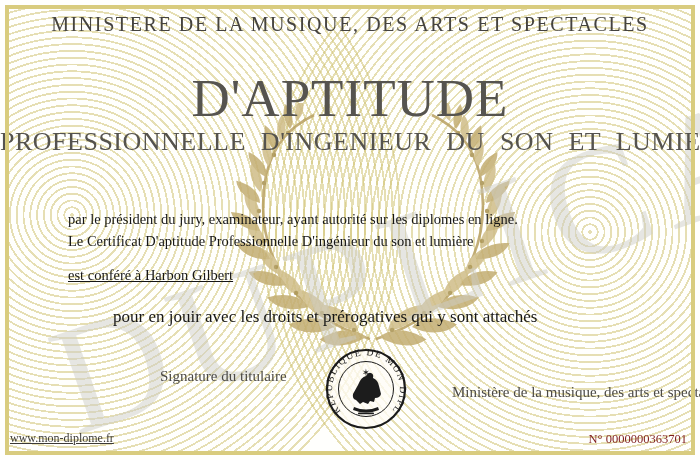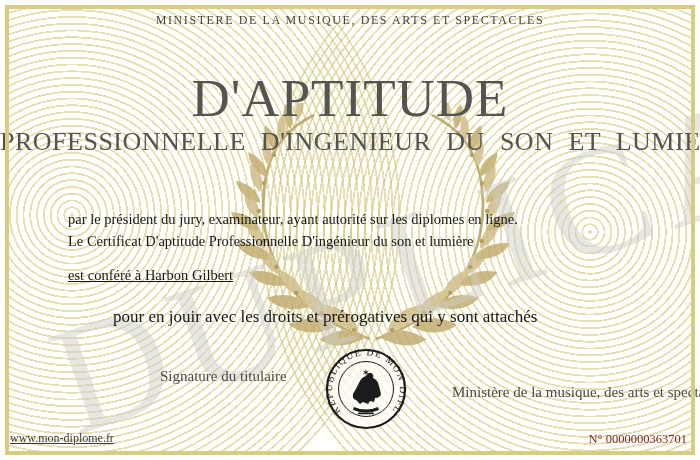--- a/index.html
+++ b/index.html
@@ -21,21 +21,21 @@
   .rosette.right{left:251px;top:-107px;}
   .wreath{position:absolute;left:218px;top:103px;z-index:2;}
   .watermark{
     position:absolute;left:85px;top:305px;height:155px;line-height:155px;z-index:3;
     font-size:155px;letter-spacing:12px;white-space:nowrap;
     color:rgba(205,205,200,0.5);transform:rotate(-19deg);transform-origin:left bottom;
     font-family:"Liberation Serif",serif;
   }
   .txt{position:absolute;z-index:4;color:#161616;}
   .header-line{
-    top:13px;left:0;width:100%;text-align:center;font-size:12px;
+    top:13px;left:0;width:100%;text-align:center;font-size:20px;
     letter-spacing:1.6px;color:#45433f;white-space:nowrap;
   }
   .title-line{
     top:68px;left:0;width:100%;text-align:center;font-size:53px;
     letter-spacing:1px;color:#56544f;white-space:nowrap;
   }
   .subtitle-line{
     top:127px;left:0;width:100%;text-align:center;font-size:26px;
     letter-spacing:0.5px;word-spacing:8px;color:#55534e;white-space:nowrap;
   }

